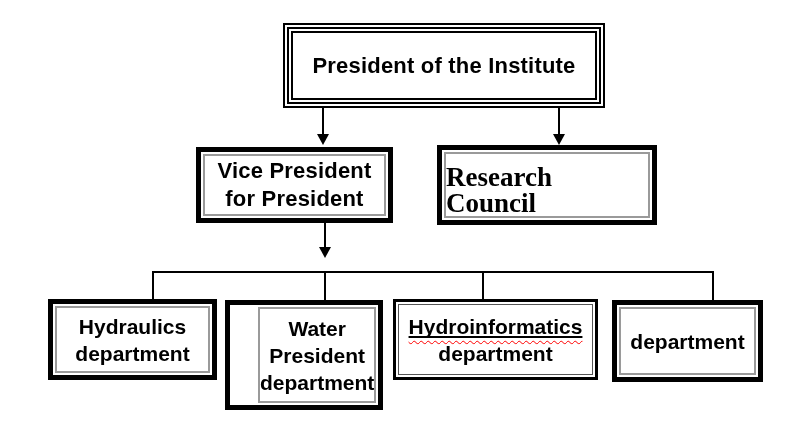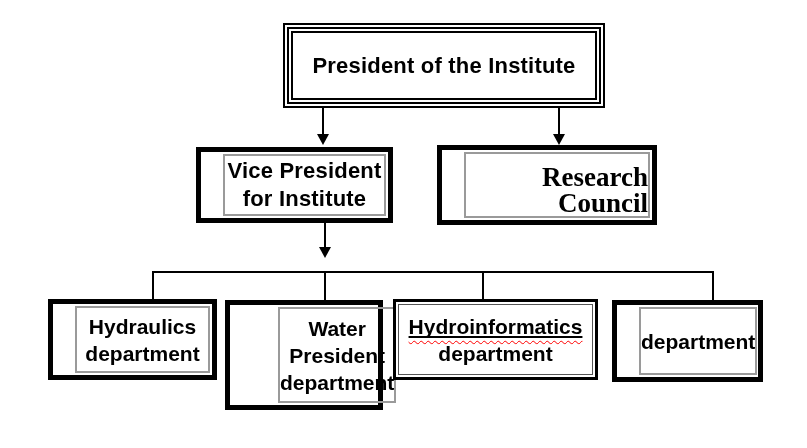--- a/index.html
+++ b/index.html
@@ -34,22 +34,21 @@
     padding: 2px;
   }
   .thick > .inner {
     flex: 1;
     box-sizing: border-box;
     border: 2px solid #9a9a9a;
     display: flex;
     flex-direction: column;
     align-items: center;
     justify-content: center;
-    text-align: right;
-    margin-left: 20px;
+    text-align: left;
   }
   
   .thin {
     border: 3px solid #000;
     padding: 2px;
   }
   .thin > .inner {
     flex: 1;
     box-sizing: border-box;
     border: 1px solid #555;
@@ -160,21 +159,21 @@
     <div class="mid">
       <div class="inner">
         <span class="t-head">President of the Institute</span>
       </div>
     </div>
   </div>
 
   <div class="box thick" style="left:196px; top:147px; width:197px; height:76px;">
     <div class="inner">
       <span class="t-head">Vice President</span>
-      <span class="t-head">for Institute</span>
+      <span class="t-head">for President</span>
     </div>
   </div>
 
   <div class="box thick" style="left:437px; top:145px; width:220px; height:80px;">
     <div class="inner top-align">
       <span class="t-serif">Research Council</span>
     </div>
   </div>
 
   <div class="box thick" style="left:48px; top:299px; width:169px; height:81px;">

